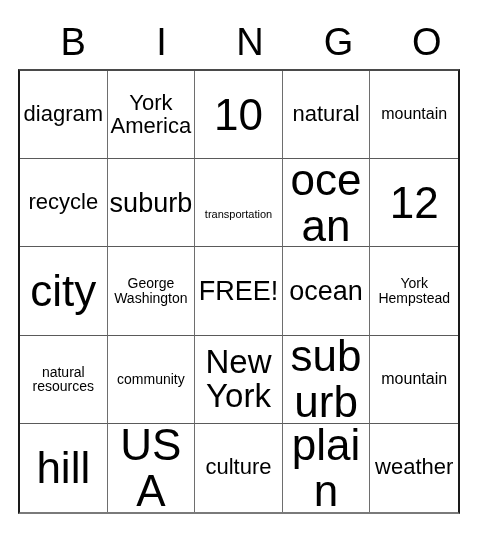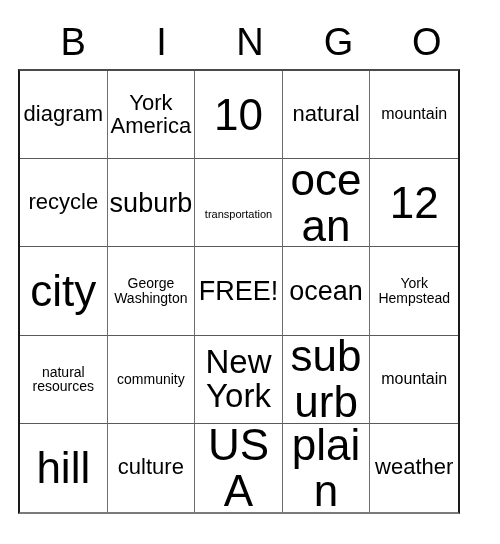--- a/index.html
+++ b/index.html
@@ -168,25 +168,25 @@
     <div class="cell fs-xxl">
         <span class="cell-text">suburb</span>
       </div>
     <div class="cell col-last fs-sm">
         <span class="cell-text">mountain</span>
       </div>
 
     <div class="cell row-last fs-xxl">
         <span class="cell-text">hill</span>
       </div>
+    <div class="cell row-last fs-xxl">
+        <span class="cell-text">USA</span>
+      </div>
     <div class="cell row-last fs-md">
         <span class="cell-text">culture</span>
-      </div>
-    <div class="cell row-last fs-xxl">
-        <span class="cell-text">USA</span>
       </div>
     <div class="cell row-last fs-xxl">
         <span class="cell-text">plain</span>
       </div>
     <div class="cell row-last col-last fs-md">
         <span class="cell-text">weather</span>
       </div>
   </div>
 
 </div>

